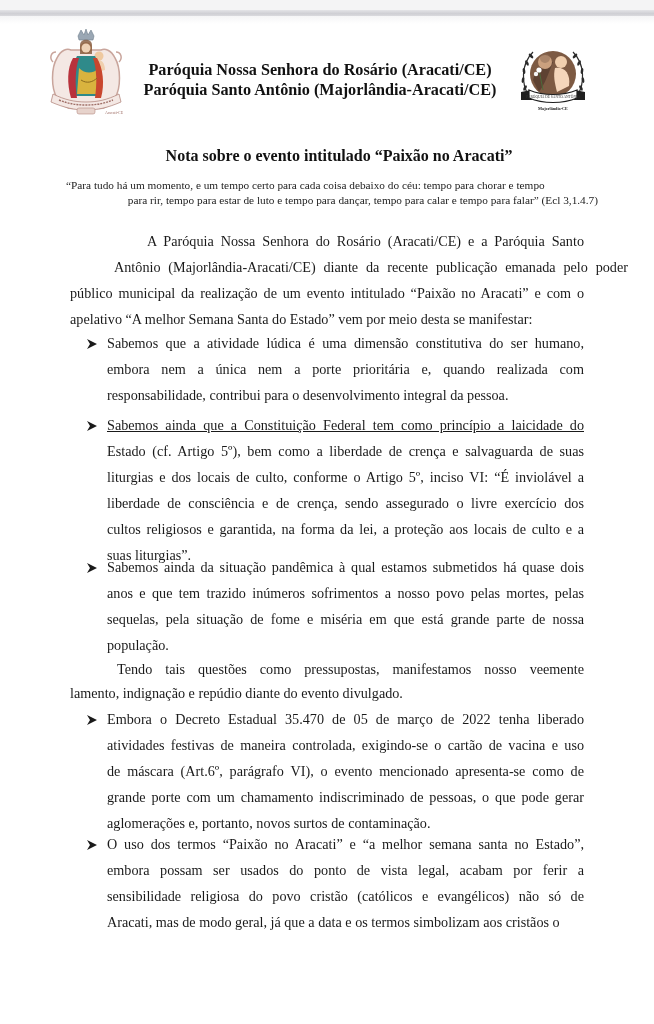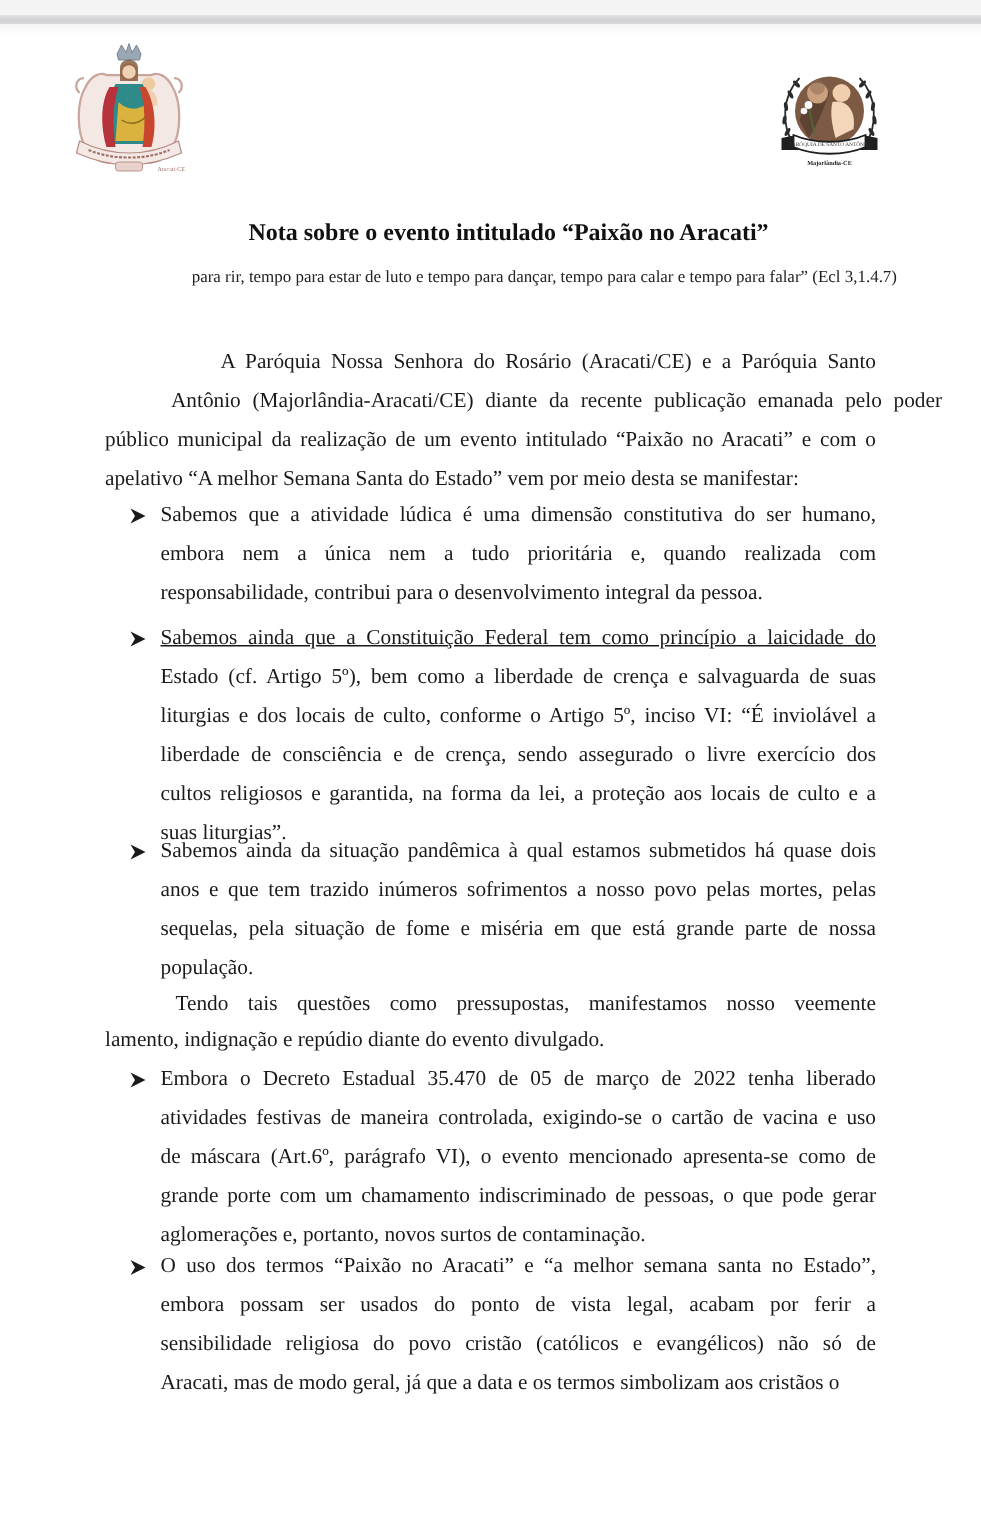--- a/index.html
+++ b/index.html
@@ -142,20 +142,24 @@
     <path d="M50 30 C56 40 58 56 54 70 L48 70 C50 56 50 42 46 30 Z" fill="#c9462e"></path>
     <path d="M34 52 C40 56 46 54 50 50" stroke="#8a6a1d" stroke-width="1" fill="none"></path>
 
     <path d="M6 66 C18 72 28 74 39 74 C50 74 60 72 72 66 L74 74 C60 80 50 82 39 82 C28 82 18 80 4 74 Z" fill="#f4e8e4" stroke="#b58a82" stroke-width="0.8"></path>
     <path d="M12 72 C22 76 30 77 39 77 C48 77 56 76 66 72" stroke="#a07068" stroke-width="1.4" stroke-dasharray="2 1" fill="none"></path>
 
     <rect x="30" y="80" width="18" height="6" rx="2" fill="#e7d3cc" stroke="#b58a82" stroke-width="0.6"></rect>
     <text x="58" y="86" font-size="4" fill="#a07068" font-family="Liberation Serif, serif">Aracati-CE</text>
   </svg>
 
+  <div class="header-titles">
+    <div>Paróquia Nossa Senhora do Rosário (Aracati/CE)</div>
+    <div>Paróquia Santo Antônio (Majorlândia-Aracati/CE)</div>
+  </div>
 
   <svg class="logo-right" viewBox="0 0 76 76">
 
     <g fill="none" stroke="#2b2b2b" stroke-width="1.2">
       <path d="M14 56 C6 44 6 24 18 12"></path>
       <path d="M62 56 C70 44 70 24 58 12"></path>
     </g>
     <g fill="#2b2b2b">
       <ellipse cx="10" cy="48" rx="3" ry="1.3" transform="rotate(-60 10 48)"></ellipse>
       <ellipse cx="8" cy="40" rx="3" ry="1.3" transform="rotate(-80 8 40)"></ellipse>
@@ -186,38 +190,39 @@
     <path d="M70 52 L60 50 L62 56 L58 60 L70 60 Z" fill="#1f1f1f"></path>
     <path d="M14 50 C28 56 48 56 62 50 L62 58 C48 64 28 64 14 58 Z" fill="#ffffff" stroke="#1f1f1f" stroke-width="1.2"></path>
     <text x="38" y="57.5" font-size="3.6" text-anchor="middle" fill="#333" font-family="Liberation Serif, serif">PARÓQUIA DE SANTO ANTÔNIO</text>
     <text x="38" y="70" font-size="4.2" text-anchor="middle" font-weight="bold" fill="#222" font-family="Liberation Serif, serif">Majorlândia-CE</text>
   </svg>
 </div>
 
 <div class="doc-title">Nota sobre o evento intitulado “Paixão no Aracati”</div>
 
 <div class="epigraph">
+  <div class="l1">“Para tudo há um momento, e um tempo certo para cada coisa debaixo do céu: tempo para chorar e tempo</div>
   <div>para rir, tempo para estar de luto e tempo para dançar, tempo para calar e tempo para falar” (Ecl 3,1.4.7)</div>
 </div>
 
 <div>
   <div class="line justify" style="left:147px; top:231px; width:437px;">A Paróquia Nossa Senhora do Rosário (Aracati/CE) e a Paróquia Santo</div>
   <div class="line justify" style="left:70px; top:257px; width:514px;margin-left:44px;">Antônio (Majorlândia-Aracati/CE) diante da recente publicação emanada pelo poder</div>
   <div class="line justify" style="left:70px; top:283px; width:514px;">público municipal da realização de um evento intitulado “Paixão no Aracati” e com o</div>
   <div class="line" style="left:70px; top:309px;">apelativo “A melhor Semana Santa do Estado” vem por meio desta se manifestar:</div>
 </div>
 
 <div>
 
   <div>
     <svg class="bullet-arrow" style="top:338px;" viewBox="0 0 12 12">
         <path d="M1 1 L11 6 L1 11 L4 6 Z" fill="#1a1a1a"></path>
       </svg>
     <div class="line justify" style="left:107px; top:333px; width:477px;">Sabemos que a atividade lúdica é uma dimensão constitutiva do ser humano,</div>
-    <div class="line justify" style="left:107px; top:359px; width:477px;">embora nem a única nem a tudo prioritária e, quando realizada com</div>
+    <div class="line justify" style="left:107px; top:359px; width:477px;">embora nem a única nem a porte prioritária e, quando realizada com</div>
     <div class="line" style="left:107px; top:385px;">responsabilidade, contribui para o desenvolvimento integral da pessoa.</div>
   </div>
 
   <div>
     <svg class="bullet-arrow" style="top:420px;" viewBox="0 0 12 12">
         <path d="M1 1 L11 6 L1 11 L4 6 Z" fill="#1a1a1a"></path>
       </svg>
     <div class="line justify" style="left:107px; top:415px; width:477px;text-decoration:underline;">Sabemos ainda que a Constituição Federal tem como princípio a laicidade do</div>
     <div class="line justify" style="left:107px; top:441px; width:477px;">Estado (cf. Artigo 5º), bem como a liberdade de crença e salvaguarda de suas</div>
     <div class="line justify" style="left:107px; top:467px; width:477px;">liturgias e dos locais de culto, conforme o Artigo 5º, inciso VI: “É inviolável a</div>

